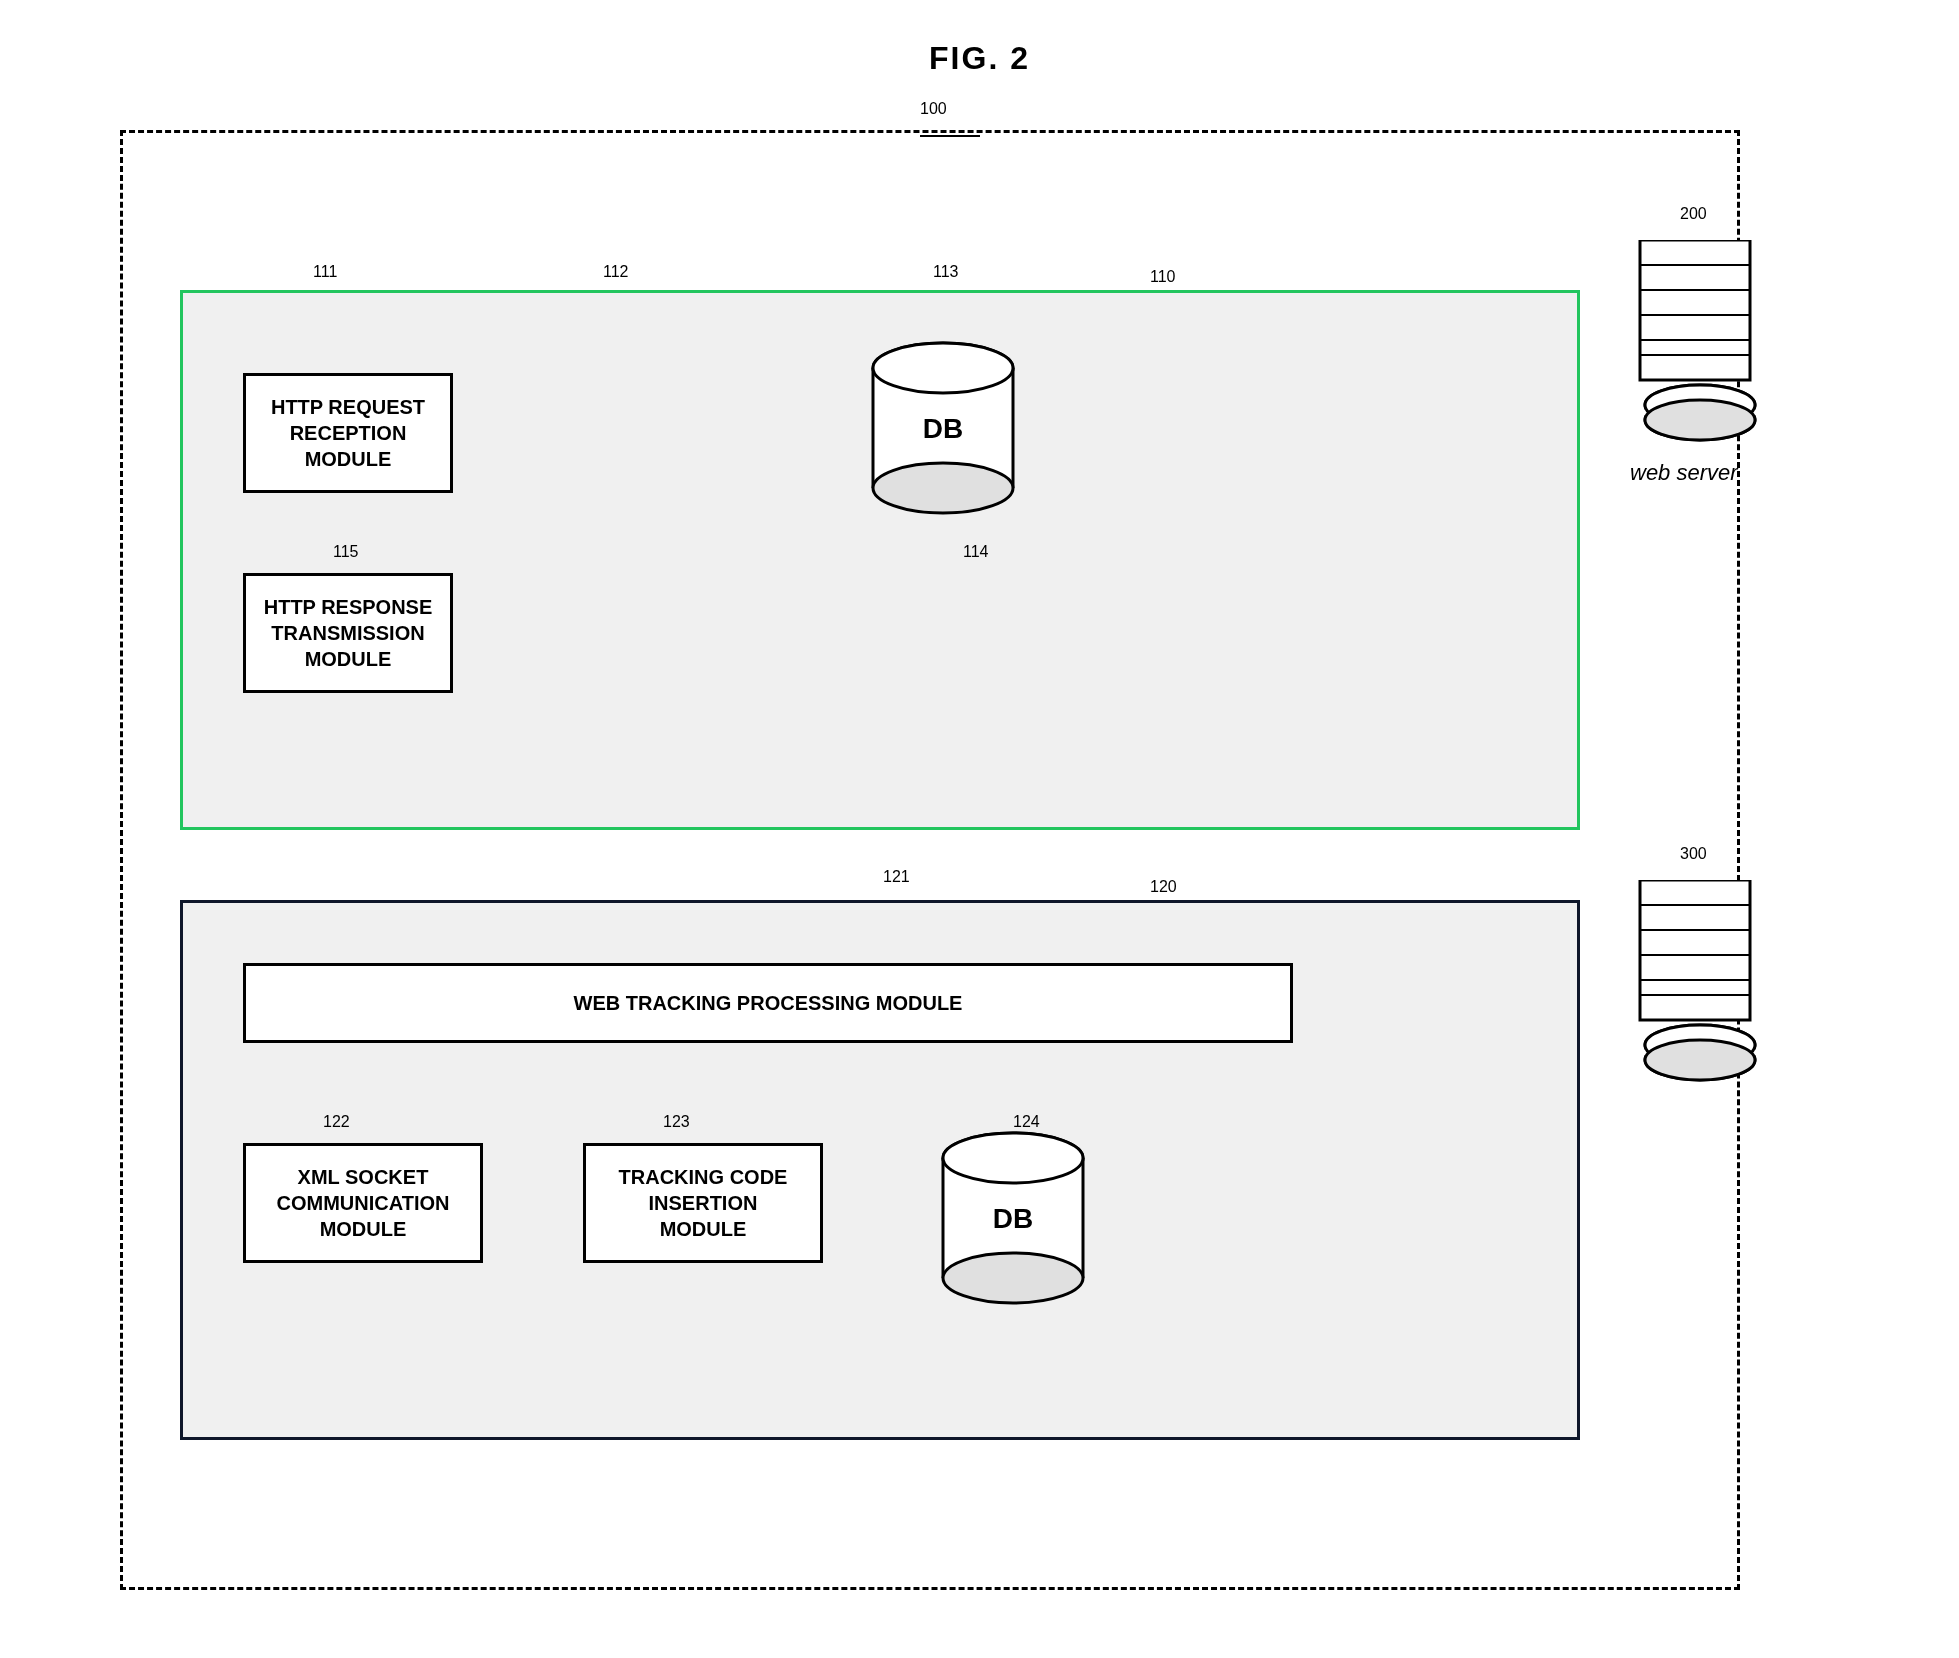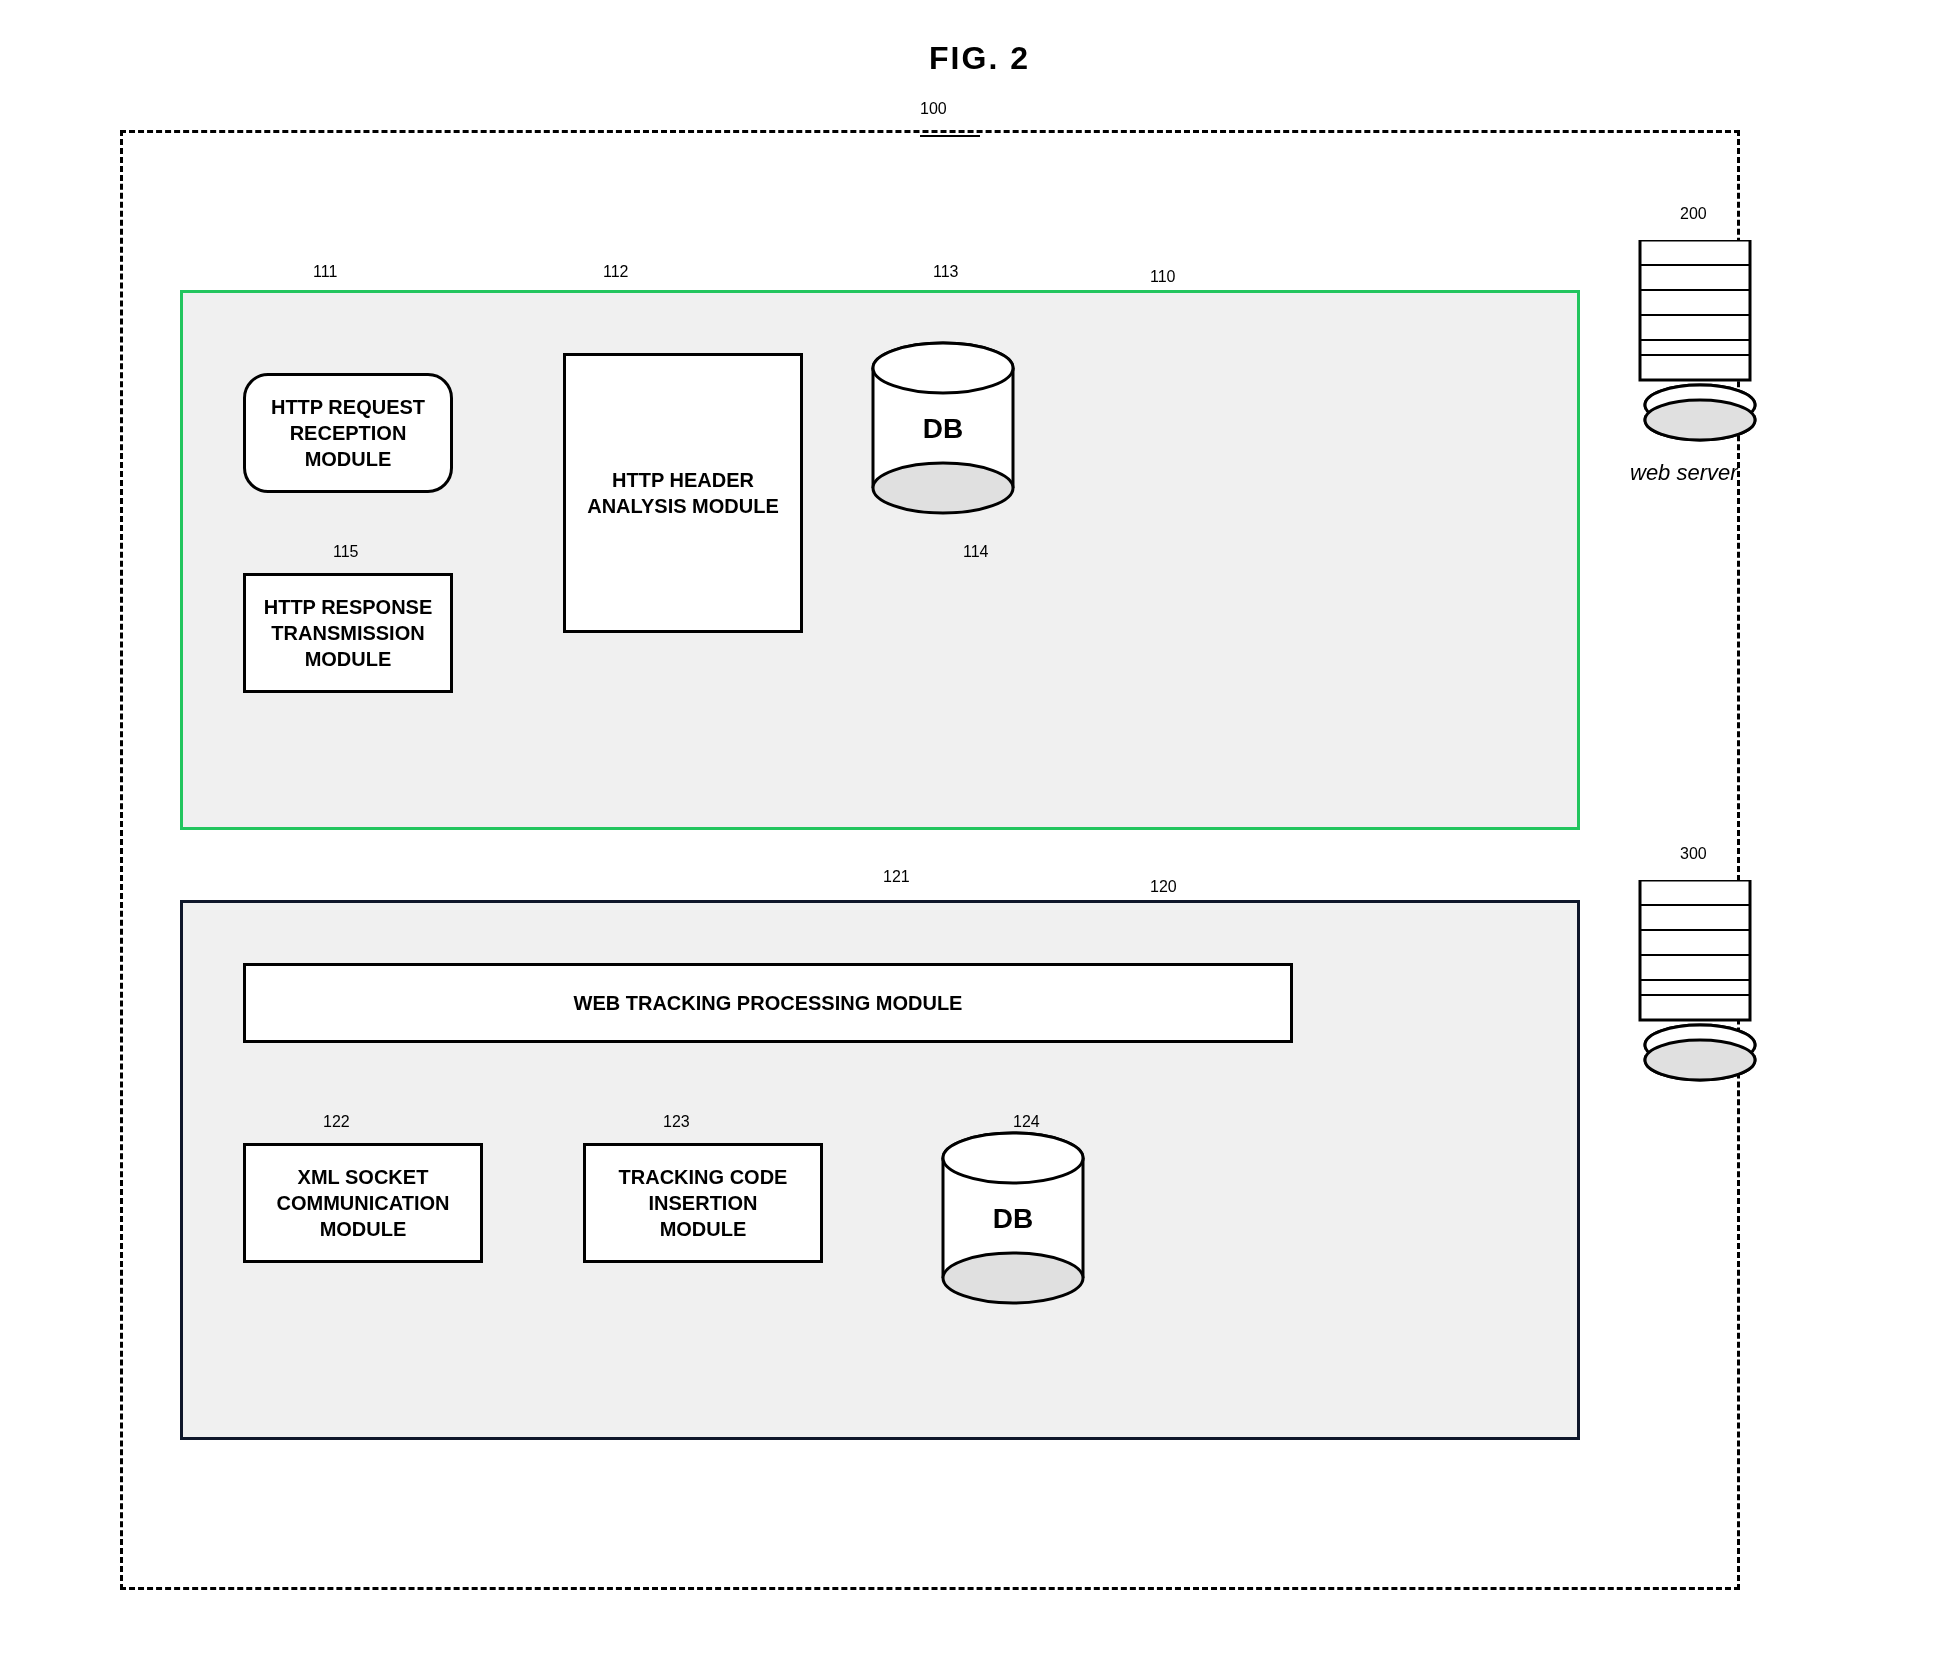--- a/index.html
+++ b/index.html
@@ -46,21 +46,20 @@
       line-height: 1.3;
       padding: 10px;
     }
 
     
     .box-111 {
       top: 80px;
       left: 60px;
       width: 210px;
       height: 120px;
-      border-radius: 25px;
     }
 
     
     .box-112 {
       top: 60px;
       left: 380px;
       width: 240px;
       height: 280px;
     }
 
@@ -182,24 +181,20 @@
   <div class="ref-label" style="top:-30px; left:130px;">111</div>
 
   <div class="module-box box-111">
     <span style="white-space:pre-line;">HTTP REQUEST
 RECEPTION
 MODULE</span>
   </div>
 
   <div class="ref-label" style="top:-30px; left:420px;">112</div>
 
-  <div class="module-box box-112">
-    <span style="white-space:pre-line;">HTTP HEADER
-ANALYSIS MODULE</span>
-  </div>
 
   <div class="ref-label" style="top:-30px; left:750px;">113</div>
 
   <div style="position:absolute; top:45px; left:680px;">
     <svg width="160" height="180" viewBox="0 0 160 180">
       <ellipse cx="80" cy="30" rx="70" ry="25" fill="#fff" stroke="#000" stroke-width="3"></ellipse>
       <rect x="10" y="30" width="140" height="120" fill="#fff" stroke="none"></rect>
       <line x1="10" y1="30" x2="10" y2="150" stroke="#000" stroke-width="3"></line>
       <line x1="150" y1="30" x2="150" y2="150" stroke="#000" stroke-width="3"></line>
       <ellipse cx="80" cy="150" rx="70" ry="25" fill="#e0e0e0" stroke="#000" stroke-width="3"></ellipse>

